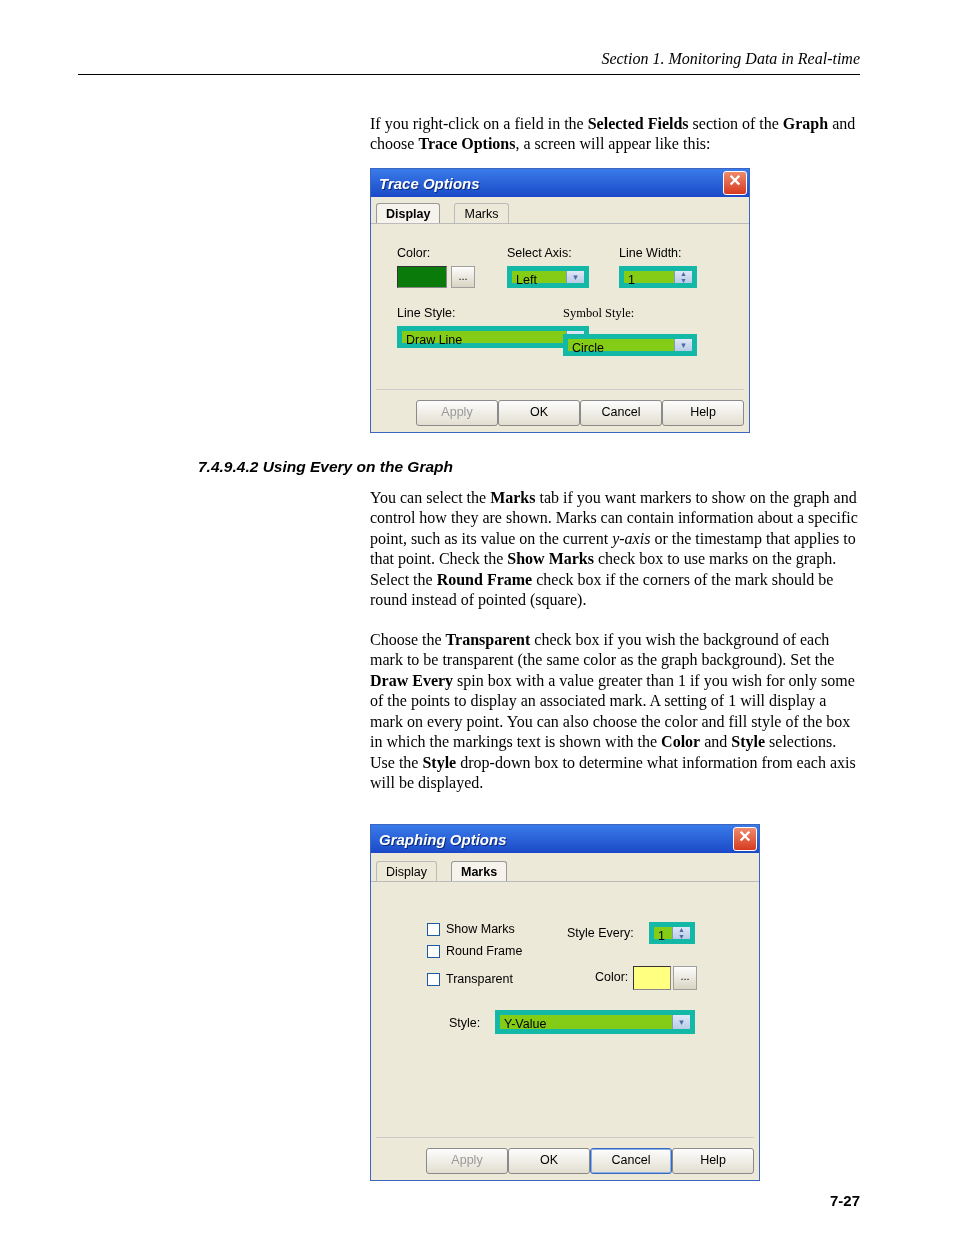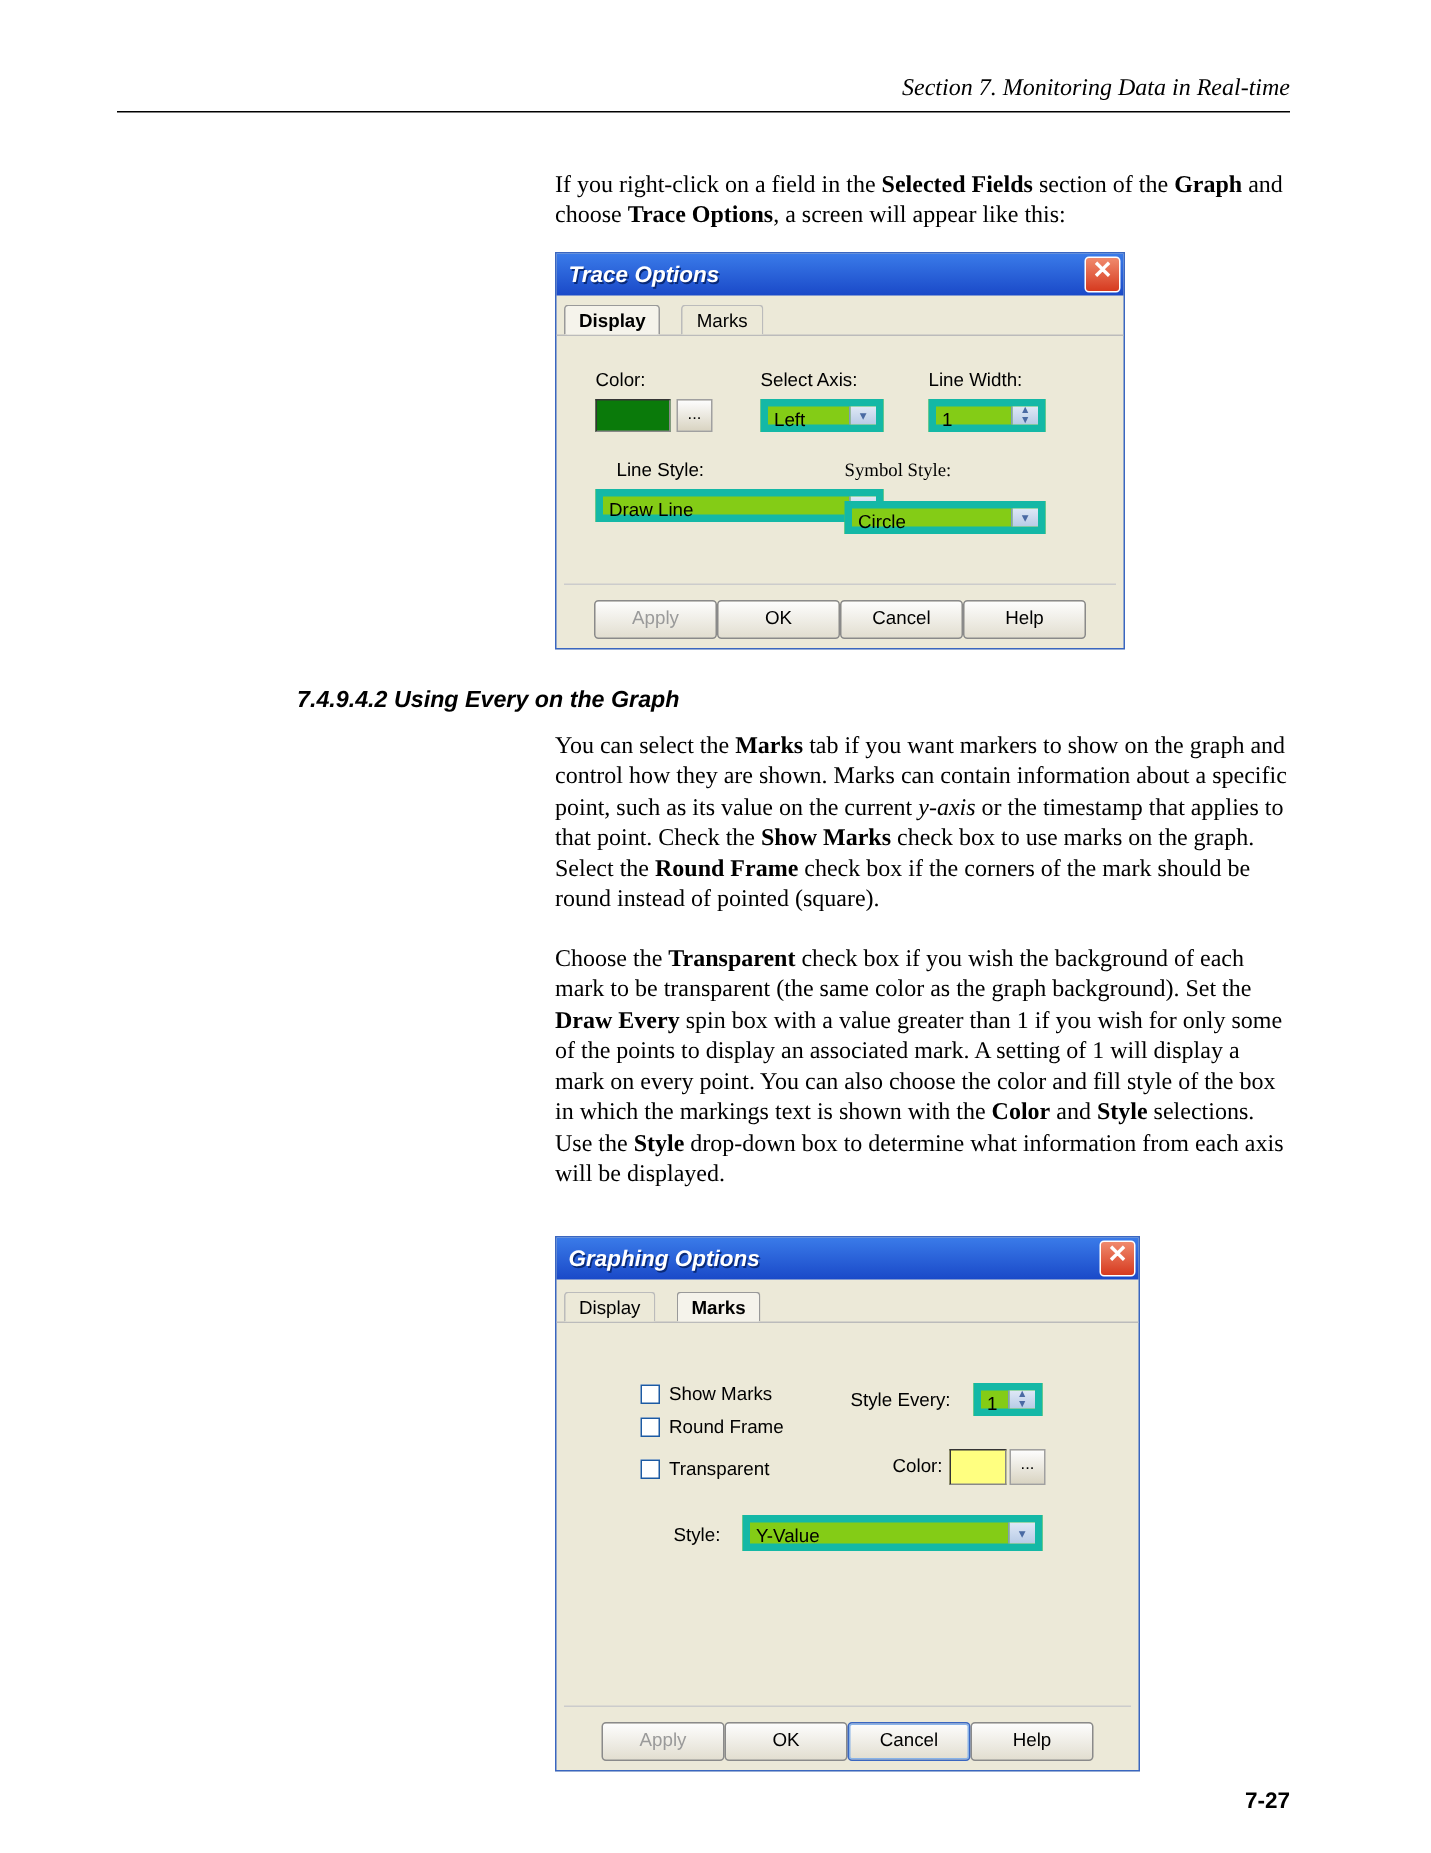--- a/index.html
+++ b/index.html
@@ -194,21 +194,21 @@
   }
 
   .btnbar {
     position: absolute;
     left: 5px; right: 5px;
     bottom: 6px;
     border: 1px solid #ccc;
     border-left: none; border-right: none; border-bottom: none;
     padding-top: 10px;
     display: flex;
-    justify-content: center;
+    justify-content: flex-end;
     gap: 0;
   }
   .btn {
     width: 80px;
     height: 24px;
     border: 1px solid #8a8a8a;
     border-radius: 3px;
     background: linear-gradient(#fdfdfd, #e2ded0);
     font-family: Tahoma, sans-serif;
     font-size: 12.5px;
@@ -217,21 +217,21 @@
     cursor: pointer;
   }
   .btn.dis { color: #9a9a9a; }
   .btn.def { border: 1px solid #3a66c0; box-shadow: 0 0 0 1px #89b3e7 inset; }
 </style>
 </head>
 <body>
 
 <div class="page">
 
-  <div class="running-head">Section 7.  Monitoring Data in Real-time</div>
+  <div class="running-head">Section 1.  Monitoring Data in Real-time</div>
   <div class="header-rule"></div>
 
   <div class="body-col intro">
     <span>If you right-click on a field in the </span><b>Selected Fields</b><span> section of the </span><b>Graph</b><span> and choose </span><b>Trace Options</b><span>, a screen will appear like this:</span>
   </div>
 
   <div class="dlg dlg1">
     <div class="titlebar">
       <span class="ttl">Trace Options</span>
       <div class="close-btn">✕</div>
@@ -251,21 +251,21 @@
         <span>Left</span>
         <div class="arrow">▾</div>
       </div>
 
       <span class="lbl" style="left:248px; top:22px;">Line Width:</span>
       <div class="spin" style="left:248px; top:42px; width:78px; height:22px;">
         <span>1</span>
         <div class="arrows">▲<br>▼</div>
       </div>
 
-      <span class="lbl" style="left:26px; top:82px;margin-left:14px;">Line Style:</span>
+      <span class="lbl" style="left:26px; top:82px;">Line Style:</span>
       <div class="combo" style="left:26px; top:102px; width:192px; height:22px;">
         <span>Draw Line</span>
         <div class="arrow">▾</div>
       </div>
 
       <span class="lbl" style="left:192px; top:82px;font-family:Liberation Serif, serif;">Symbol Style:</span>
       <div class="combo" style="left:192px; top:110px; width:134px; height:22px;">
         <span>Circle</span>
         <div class="arrow">▾</div>
       </div>

